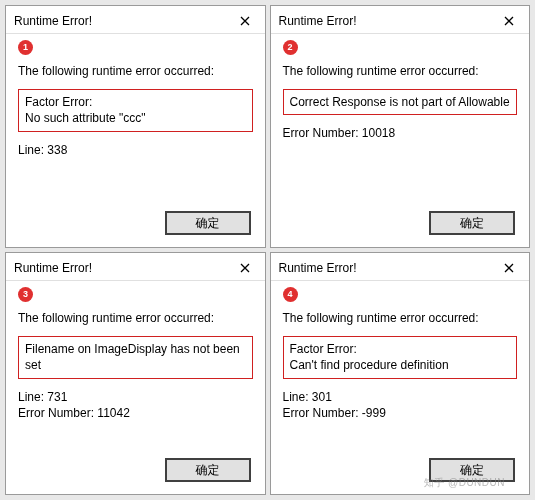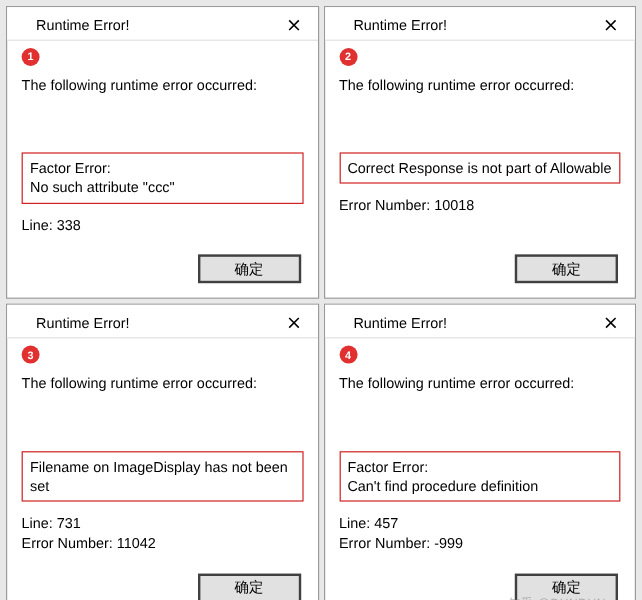--- a/index.html
+++ b/index.html
@@ -32,21 +32,20 @@
     align-items: center;
     justify-content: space-between;
     padding: 4px 6px 2px 8px;
     background: #ffffff;
     border-bottom: 1px solid #e0e0e0;
     height: 28px;
   }
   .title-text {
     color: #000;
     font-size: 12px;
-    margin-left: 16px;
   }
   .close-btn {
     width: 28px;
     height: 20px;
     display: flex;
     align-items: center;
     justify-content: center;
     cursor: pointer;
     font-size: 13px;
     color: #000;
@@ -76,21 +75,20 @@
   }
   .intro { margin-bottom: 10px; }
   .errbox {
     border: 1.5px solid #d02020;
     padding: 4px 6px;
     margin-bottom: 10px;
     min-height: 20px;
     display: flex;
     flex-direction: column;
     justify-content: center;
-    margin-top: 38px;
   }
   .errbox div { line-height: 1.35; }
   .meta div { line-height: 1.4; }
   .button-row {
     display: flex;
     justify-content: flex-end;
     padding: 8px 14px 12px 0;
   }
   .ok-btn {
     min-width: 86px;
@@ -205,21 +203,21 @@
       </div>
     </div>
     <div class="body">
       <div class="badge">4</div>
       <div class="intro">The following runtime error occurred:</div>
       <div class="errbox">
         <div>Factor Error:</div>
         <div>Can't find procedure definition</div>
       </div>
       <div class="meta">
-        <div>Line: 457</div>
+        <div>Line: 301</div>
         <div>Error Number: -999</div>
       </div>
     </div>
     <div class="button-row">
       <button class="ok-btn">确定</button>
     </div>
     <div class="watermark">知乎 @DUNDUN</div>
   </div>
 
 </div>

